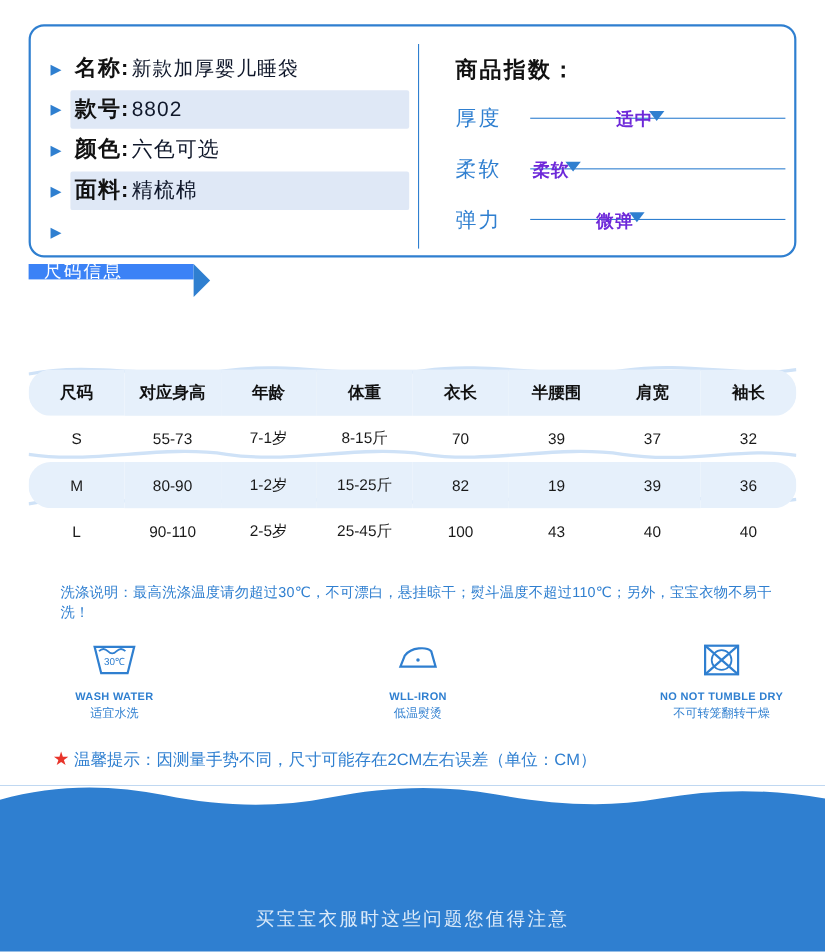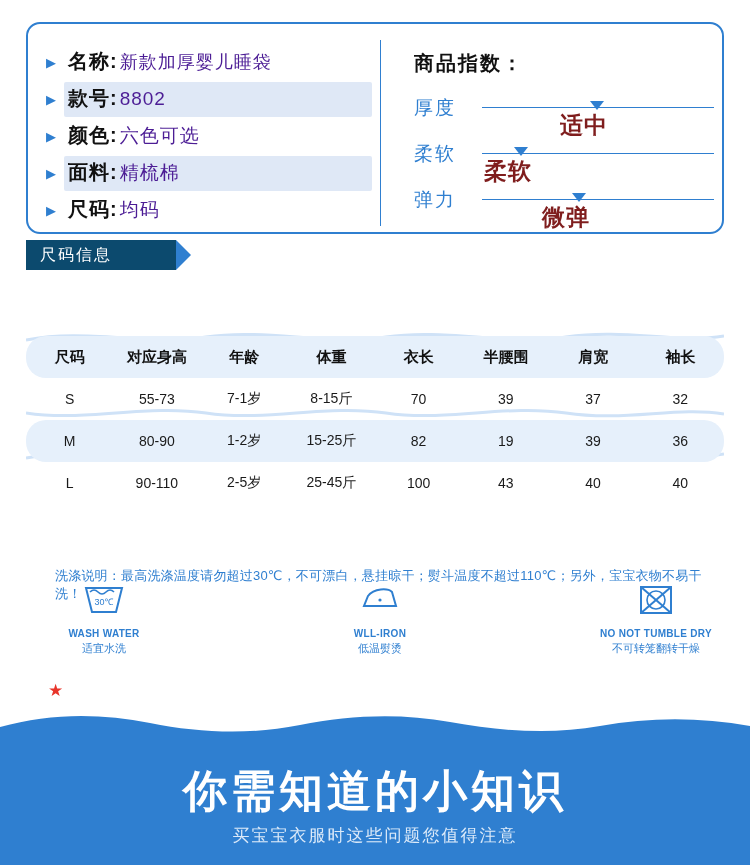--- a/index.html
+++ b/index.html
@@ -27,46 +27,46 @@
   .spec-list{position:absolute;left:46px;top:44px;width:330px;}
   .spec-row{display:flex;align-items:center;height:36px;margin-bottom:1px;position:relative;}
   .spec-row .bullet{
     width:18px;color:#2f7fd0;font-size:13px;line-height:1;flex:0 0 18px;
   }
   .spec-row .content{
     display:flex;align-items:baseline;padding:3px 6px 5px 4px;border-radius:2px;
   }
   .spec-row.hl .content{background:#dfe8f6;min-width:298px;}
   .spec-key{font-size:20px;font-weight:bold;color:#111;letter-spacing:1px;}
-  .spec-val{font-size:19px;color:#4c1d95;margin-left:2px;letter-spacing:1px;}
+  .spec-val{font-size:19px;color:#0f172a;margin-left:2px;letter-spacing:1px;}
   .spec-row.first .spec-val{font-size:18px;}
 
   
   .indices{position:absolute;left:414px;top:50px;width:300px;}
   .indices-title{font-size:20px;font-weight:bold;color:#111;letter-spacing:2px;margin-bottom:14px;}
   .idx-row{position:relative;height:46px;}
   .idx-label{
     position:absolute;left:0;top:4px;font-size:19px;color:#2f7fd0;letter-spacing:2px;
   }
   .idx-track{
     position:absolute;left:68px;right:0;top:16px;height:1px;background:#2f7fd0;
   }
   .idx-marker{
     position:absolute;top:10px;width:0;height:0;
     border-left:7px solid transparent;border-right:7px solid transparent;
     border-top:9px solid #2f7fd0;
   }
   .idx-value{
-    position:absolute;top:19px;font-size:23px;color:#7f1d1d;font-weight:bold;letter-spacing:1px;
+    position:absolute;top:8px;font-size:16px;color:#6d28d9;font-weight:bold;letter-spacing:1px;
   }
 
   
   .banner{
-    position:absolute;left:26px;top:240px;height:30px;width:150px;
-    background:#0c4a6e;color:#fff;display:flex;align-items:center;
+    position:absolute;left:26px;top:240px;height:14px;width:150px;
+    background:#3b82f6;color:#fff;display:flex;align-items:center;
   }
   .banner span{font-size:16px;letter-spacing:2px;padding-left:14px;}
   .banner:after{
     content:"";position:absolute;right:-15px;top:0;width:0;height:0;
     border-top:15px solid transparent;border-bottom:15px solid transparent;
     border-left:15px solid #2f7fd0;
   }
 
   
   .table-wrap{position:absolute;left:26px;top:336px;width:698px;}
@@ -75,21 +75,21 @@
     text-align:center;font-size:14px;color:#1a1a1a;height:40px;vertical-align:middle;
   }
   .sz-table tr.head td{font-weight:bold;font-size:15px;color:#111;}
   .sz-table tr.head{background:#e6f0fb;}
   .sz-table tr.alt{background:#e6f0fb;}
   .sz-table tr.head td:first-child,.sz-table tr.alt td:first-child{border-radius:20px 0 0 20px;}
   .sz-table tr.head td:last-child,.sz-table tr.alt td:last-child{border-radius:0 20px 20px 0;}
 
   
   .wash-note{
-    position:absolute;left:55px;top:567px;width:660px;
+    position:absolute;left:55px;top:530px;width:660px;
     font-size:13px;color:#2f7fd0;letter-spacing:0.2px;
   }
   .icons-row{
     position:absolute;left:40px;top:578px;width:680px;
     display:flex;justify-content:space-between;
   }
   .icon-cell{width:128px;text-align:center;}
   .icon-box{
     width:48px;height:44px;margin:0 auto 6px auto;position:relative;
   }
@@ -155,24 +155,20 @@
     </div>
     <div class="spec-row hl">
       <span class="bullet">▶</span>
       <span class="content">
         <span class="spec-key">面料:</span>
         <span class="spec-val">精梳棉</span>
       </span>
     </div>
     <div class="spec-row">
       <span class="bullet">▶</span>
-      <span class="content">
-        <span class="spec-key">尺码:</span>
-        <span class="spec-val">均码</span>
-      </span>
     </div>
   </div>
 
   <div class="indices">
     <div class="indices-title">商品指数：</div>
 
     <div class="idx-row">
       <div class="idx-label">厚度</div>
       <div class="idx-track"></div>
       <div class="idx-marker" style="left:176px;"></div>
@@ -294,23 +290,23 @@
       </div>
       <div class="icon-en">NO NOT TUMBLE DRY</div>
       <div class="icon-cn">不可转笼翻转干燥</div>
     </div>
 
 
   </div>
 
   <div class="tips">
     <span class="star">★</span>
+    <span>温馨提示：因测量手势不同，尺寸可能存在2CM左右误差（单位：CM）</span>
   </div>
 
   <div class="blue-block">
     <svg class="wave" viewBox="0 0 750 26" preserveAspectRatio="none">
       <path d="M0,14 C50,0 100,0 150,10 C200,20 250,22 300,12 C350,2 400,0 450,9 C500,18 550,22 600,13 C650,4 700,4 750,13 L750,0 L0,0 Z" fill="#ffffff"></path>
     </svg>
-    <div class="bb-title">你需知道的小知识</div>
     <div class="bb-sub">买宝宝衣服时这些问题您值得注意</div>
   </div>
 
 </div>
 
 </body></html>

